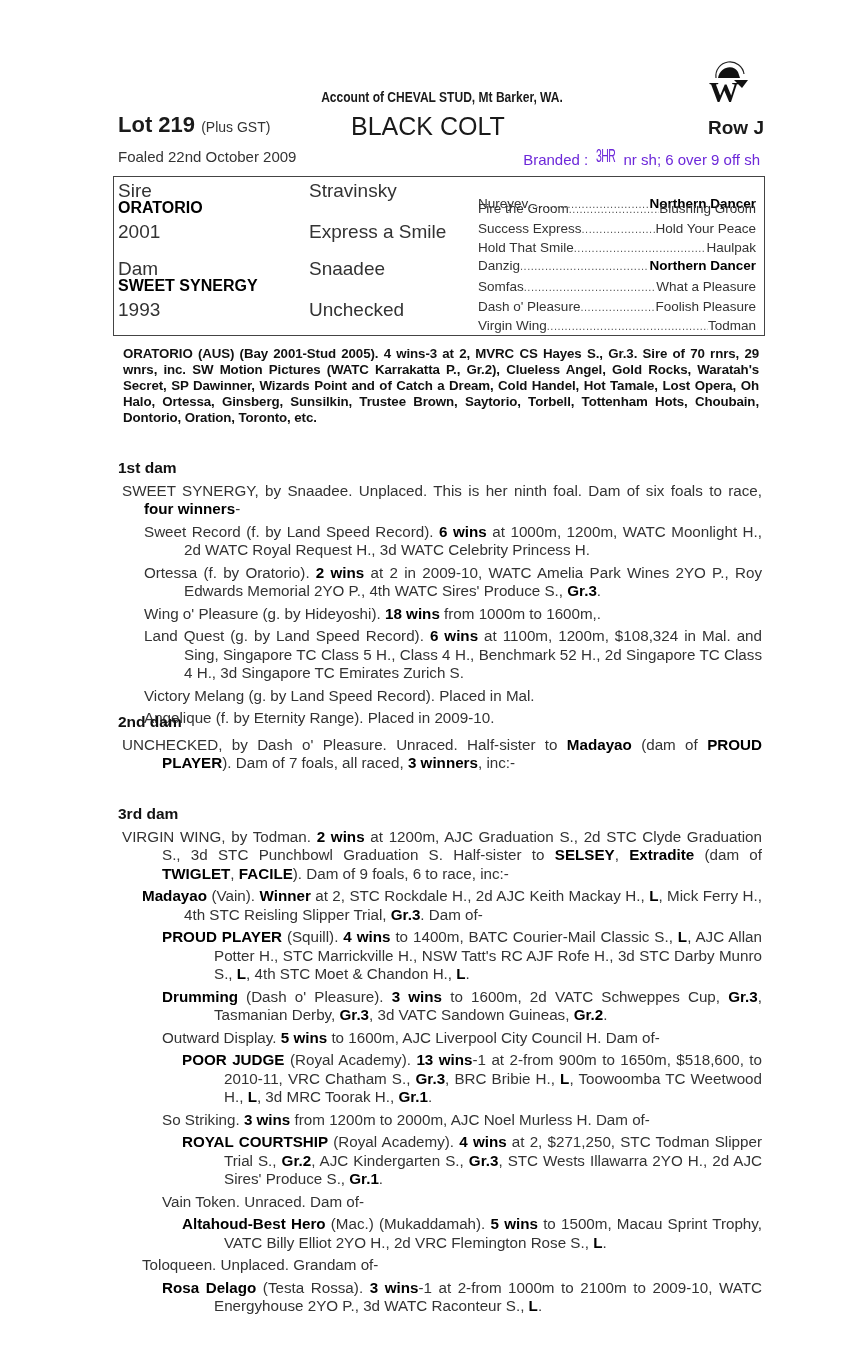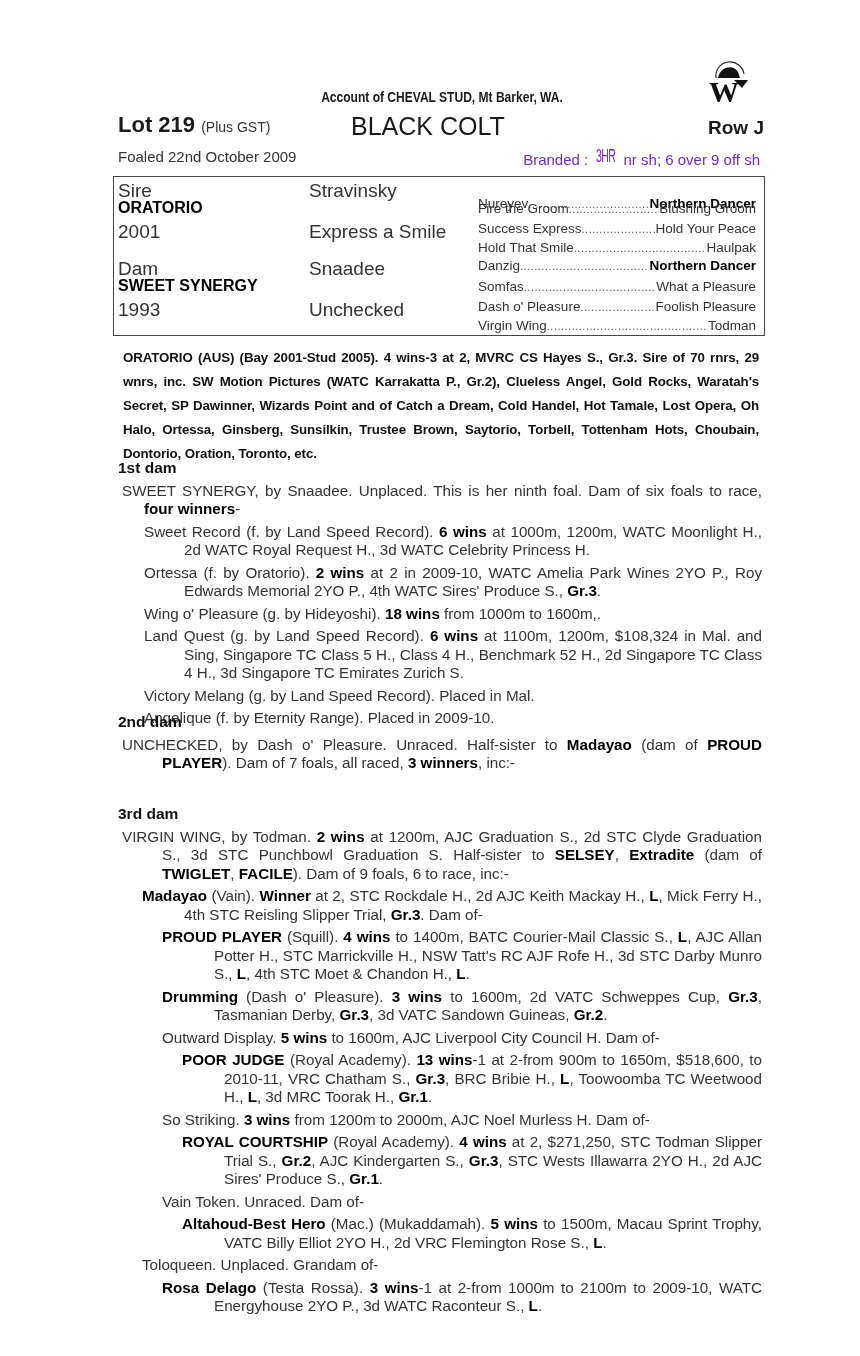--- a/index.html
+++ b/index.html
@@ -23,21 +23,21 @@
          border:1.5px solid #444; box-sizing:border-box; }
   .ped .c { position:absolute; font-size:19px; color:#333; white-space:nowrap; }
   .ped .big { font-weight:900; font-size:16px; color:#000; }
   .ped .g3 { position:absolute; left:364px; width:278px; font-size:13.5px; color:#333;
              display:flex; white-space:nowrap; }
   .ped .g3 .dots { flex:1; overflow:hidden; color:#555; }
   .ped .g3 .dots::before { content:"....................................................................................."; letter-spacing:0.5px; font-size:11px; }
   .ped .g3 .bold { font-weight:bold; color:#000; }
 
   .sireblurb { position:absolute; left:5px; top:346px; width:636px; font-weight:900; font-size:13.3px;
-               line-height:24px; text-align:justify; color:#111; letter-spacing:-0.1px; }
+               line-height:16px; text-align:justify; color:#111; letter-spacing:-0.1px; }
   .sect { position:absolute; left:0; width:648px; font-size:15.2px; line-height:18.5px; color:#333; }
   .sect h3 { margin:0; font-size:15.5px; font-weight:900; color:#111; }
   .p { margin:4px; text-align:justify; }
   .hang1 { padding-left:62px; text-indent:-42px; }
   .hang2 { padding-left:92px; text-indent:-52px; }
   .b { font-weight:900; color:#000; }
   .lastline { text-align-last:left; }
 </style>
 </head>
 <body>

